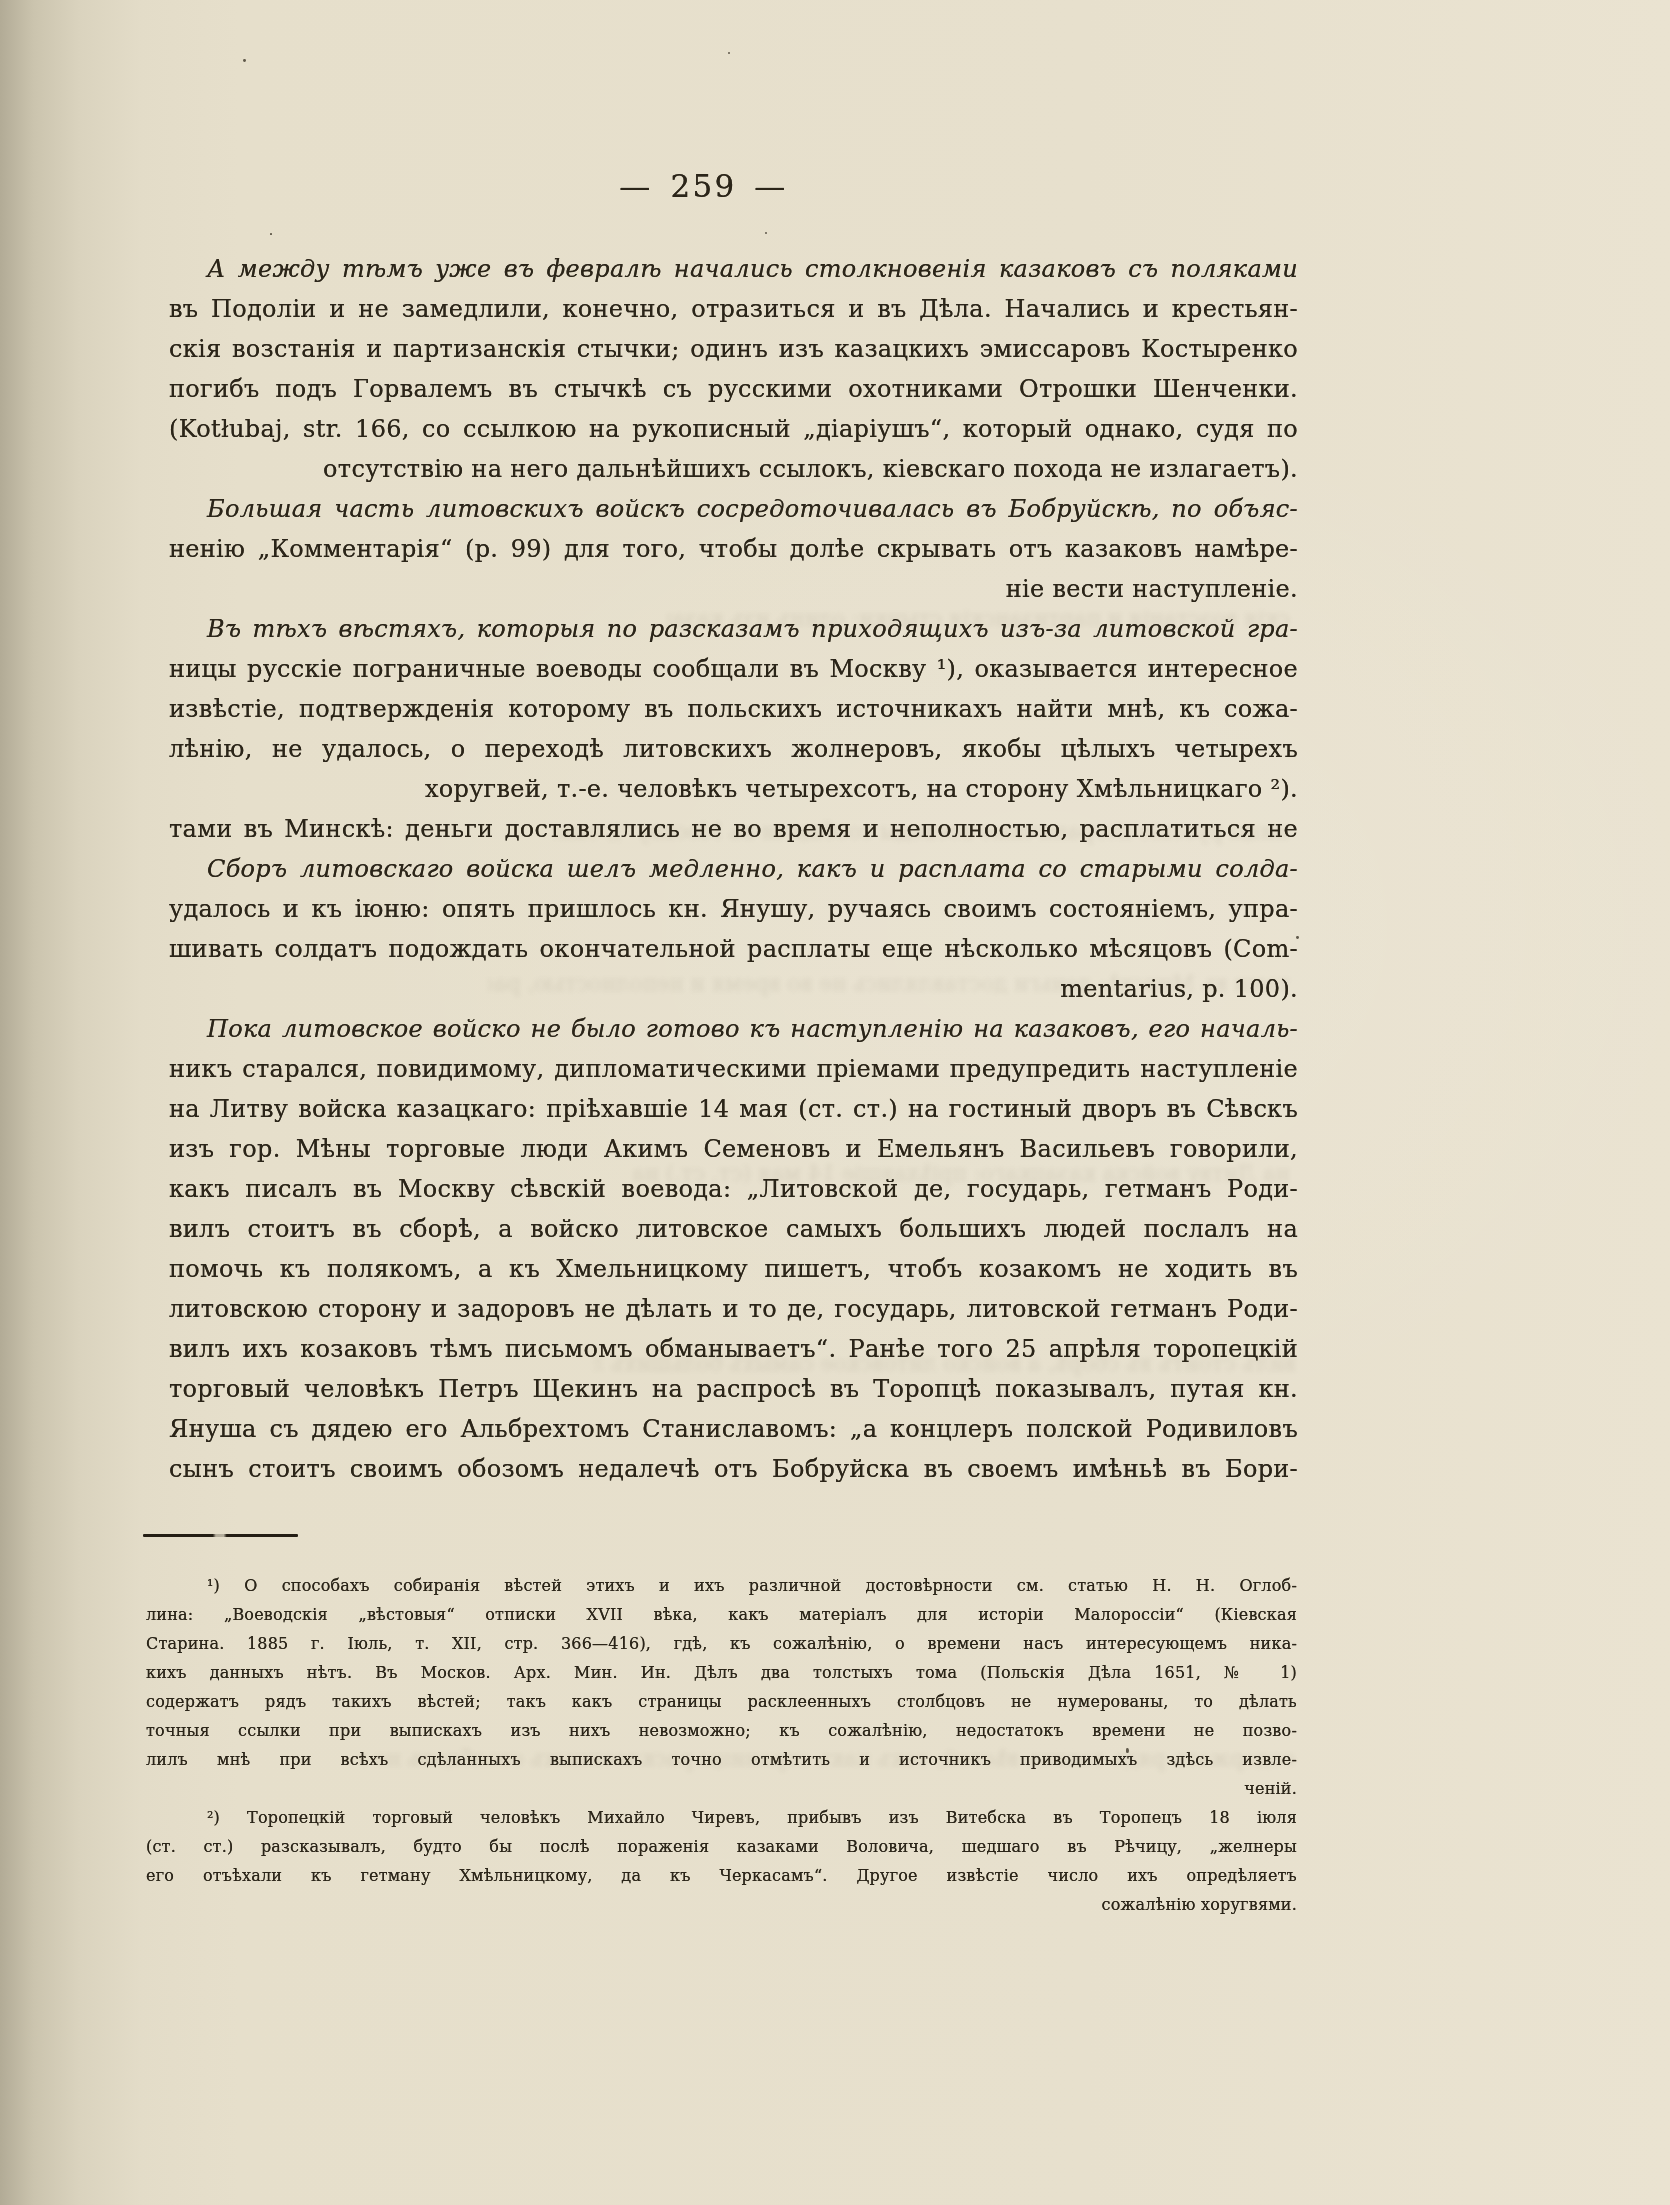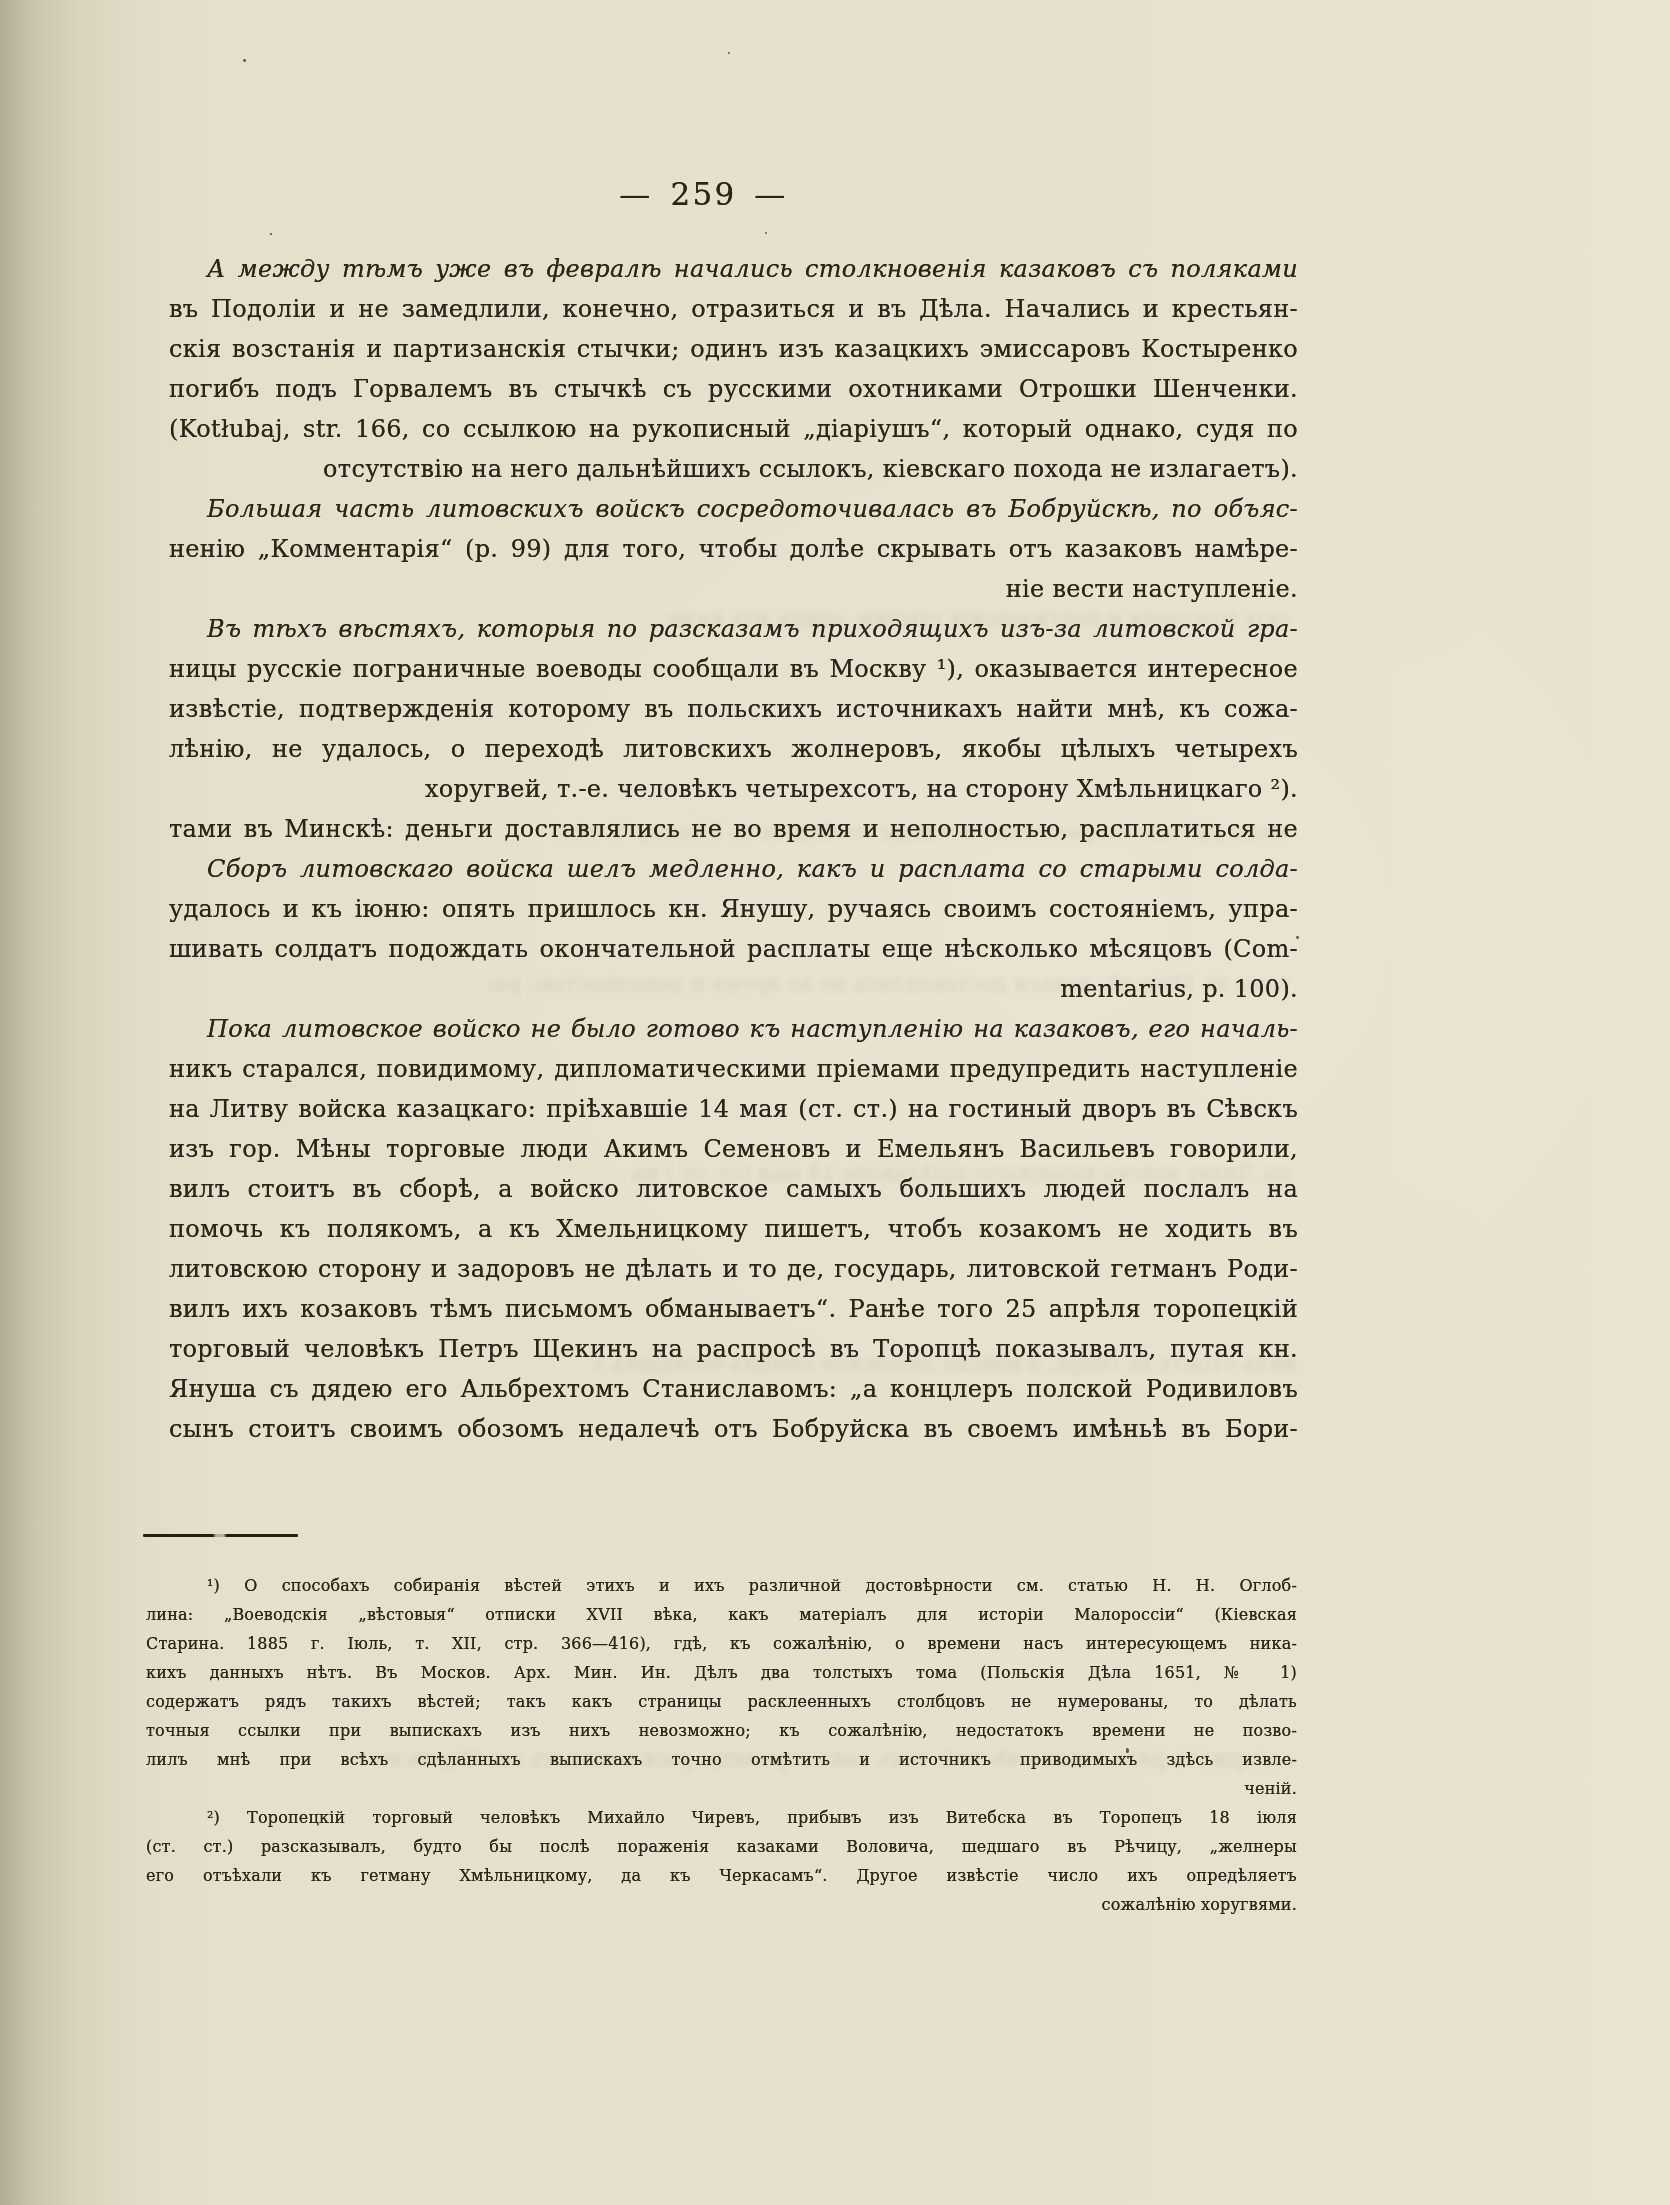--- a/index.html
+++ b/index.html
@@ -17,21 +17,21 @@
     background-color: #e6dfcb;
     background-image:
       radial-gradient(ellipse 1018px 792px at 62% 42%, rgba(255,255,255,0.10), rgba(255,255,255,0) 70%),
       linear-gradient(90deg, #b2ab96 0px, #cbc4ae 34px, #dad3be 79px, #e3dcc8 141px, #e6dfcb 238px, #e7e0cd 65%, #eae3d1 100%),
       linear-gradient(180deg, #ded7c3 0px, #e5decb 124px, #e6dfcb 55%, #e3dcc8 100%);
     color: #2b2519;
     text-shadow: 0 0 0.4px rgba(43,37,25,0.85);
   }
   .page-number {
     position: absolute;
-    top: 176px;
+    top: 168px;
     left: 169px;
     width: 1069px;
     height: 36px;
     line-height: 36px;
     font-size: 31px;
     text-align: center;
     letter-spacing: 2.3px;
     word-spacing: 5.7px;
   }
   .main-text {
@@ -132,20 +132,21 @@
       <div class="line para-end">хоругвей, т.-е. человѣкъ четырехсотъ, на сторону Хмѣльницкаго ²).</div>
       <div class="line justify">тами въ Минскѣ: деньги доставлялись не во время и неполностью, расплатиться не</div>
       <div class="line justify indent">Сборъ литовскаго войска шелъ медленно, какъ и расплата со старыми солда-</div>
       <div class="line justify">удалось и къ іюню: опять пришлось кн. Янушу, ручаясь своимъ состояніемъ, упра-</div>
       <div class="line justify">шивать солдатъ подождать окончательной расплаты еще нѣсколько мѣсяцовъ (Com-</div>
       <div class="line para-end">mentarius, p. 100).</div>
       <div class="line justify indent">Пока литовское войско не было готово къ наступленію на казаковъ, его началь-</div>
       <div class="line justify">никъ старался, повидимому, дипломатическими пріемами предупредить наступленіе</div>
       <div class="line justify">на Литву войска казацкаго: пріѣхавшіе 14 мая (ст. ст.) на гостиный дворъ въ Сѣвскъ</div>
       <div class="line justify">изъ гор. Мѣны торговые люди Акимъ Семеновъ и Емельянъ Васильевъ говорили,</div>
+      <div class="line justify">какъ писалъ въ Москву сѣвскій воевода: „Литовской де, государь, гетманъ Роди-</div>
       <div class="line justify">вилъ стоитъ въ сборѣ, а войско литовское самыхъ большихъ людей послалъ на</div>
       <div class="line justify">помочь къ полякомъ, а къ Хмельницкому пишетъ, чтобъ козакомъ не ходить въ</div>
       <div class="line justify">литовскою сторону и задоровъ не дѣлать и то де, государь, литовской гетманъ Роди-</div>
       <div class="line justify">вилъ ихъ козаковъ тѣмъ письмомъ обманываетъ“. Ранѣе того 25 апрѣля торопецкій</div>
       <div class="line justify">торговый человѣкъ Петръ Щекинъ на распросѣ въ Торопцѣ показывалъ, путая кн.</div>
       <div class="line justify">Януша съ дядею его Альбрехтомъ Станиславомъ: „а концлеръ полской Родивиловъ</div>
       <div class="line justify">сынъ стоитъ своимъ обозомъ недалечѣ отъ Бобруйска въ своемъ имѣньѣ въ Бори-</div>
     </div>
 
   <div class="footnote-rule"></div>

